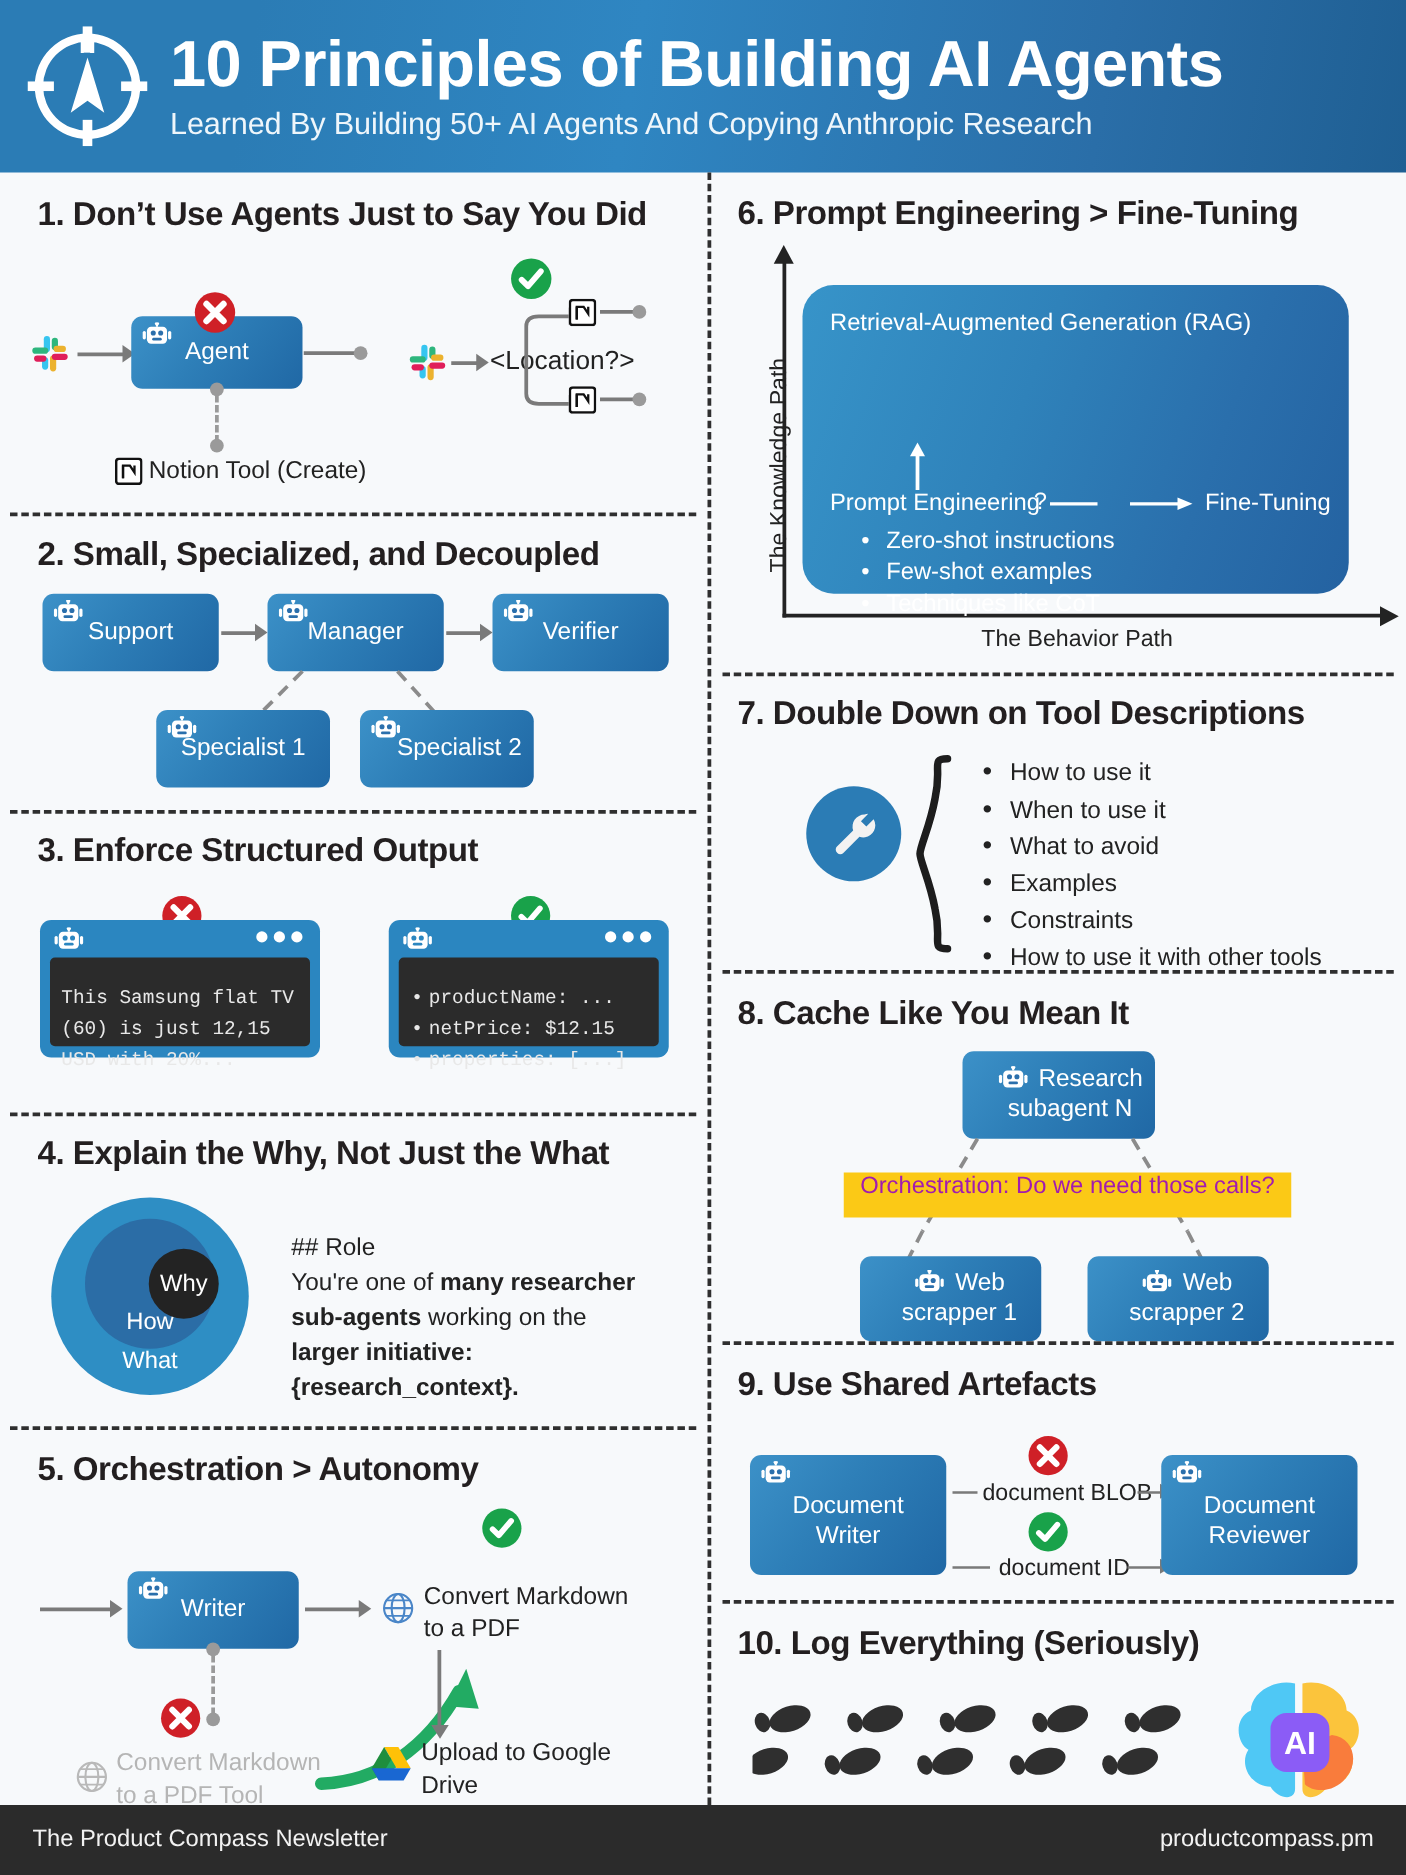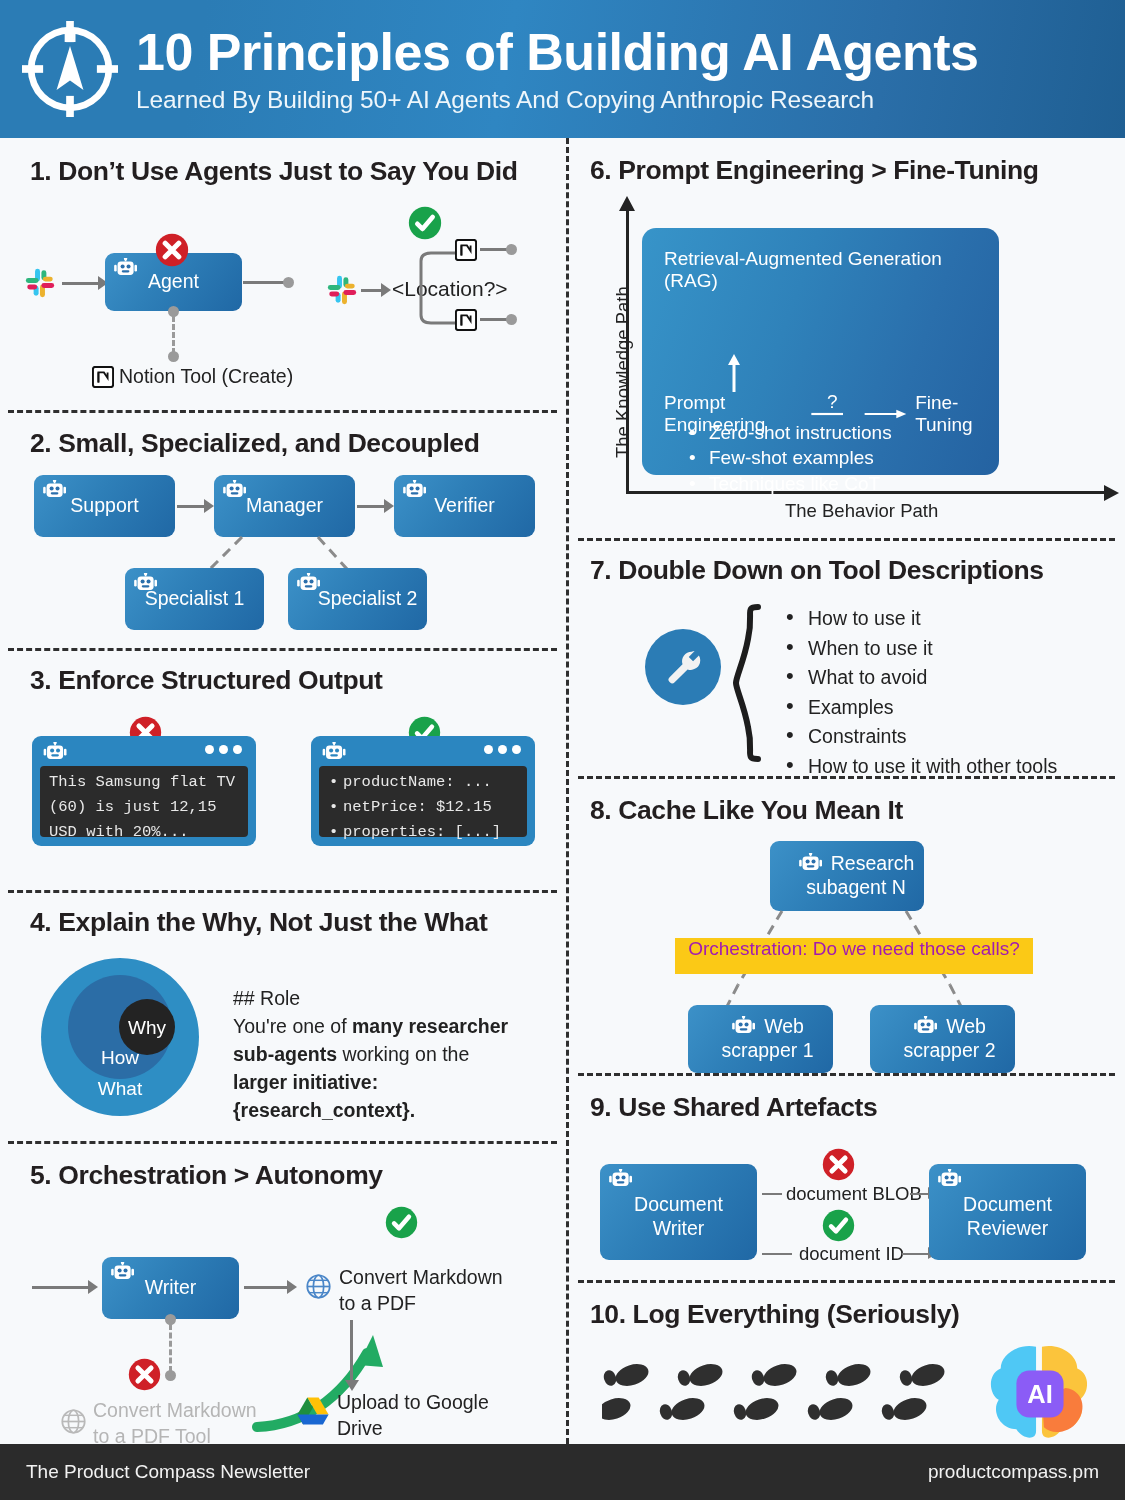--- a/index.html
+++ b/index.html
@@ -64,21 +64,21 @@
   .dashline { position:absolute; border-left:3px dashed #9a9a9a; }
   .dot { position:absolute; width:11px; height:11px; border-radius:50%; background:#9a9a9a; }
 
   
   .term {
     position:absolute; background:#2b86c0; border-radius:9px; padding:30px 8px 9px 8px;
   }
   .term .screen {
     background:#2b2b2b; border-radius:4px; width:100%; height:100%;
     font-family:"Liberation Mono", monospace; color:#e8e8e8; font-size:15.5px;
-    line-height:1.62; padding:4px 9px;
+    line-height:1.62; padding:20px 9px;
   }
   .term .screen ul { list-style:none; }
   .term .screen li { position:relative; padding-left:15px; }
   .term .screen li:before { content:"•"; position:absolute; left:1px; }
   .dots3 { position:absolute; right:14px; top:9px; display:flex; gap:5px; }
   .dots3 i { width:9px; height:9px; border-radius:50%; background:#fff; display:block; }
 
   
   .ring-outer {
     position:absolute; width:158px; height:158px; border-radius:50%; background:#2e8ec4;
@@ -543,21 +543,21 @@
     <div class="sec" style="top:0;height:400px;">
       <div class="sec-title" style="position:absolute;left:20px;top:17px;">6. Prompt Engineering &gt; Fine-Tuning</div>
 
       <div class="axis-v" style="left:56px;top:72px;height:284px;"></div>
       <div style="position:absolute;left:49px;top:58px;width:0;height:0;border-bottom:15px solid #232323;border-left:8.5px solid transparent;border-right:8.5px solid transparent;"></div>
       <div class="axis-h" style="left:56px;top:353px;width:482px;"></div>
       <div style="position:absolute;left:534px;top:347px;width:0;height:0;border-left:15px solid #232323;border-top:8.5px solid transparent;border-bottom:8.5px solid transparent;"></div>
       <div class="ylabel" style="left:42px;top:320px;">The Knowledge Path</div>
       <div class="xlabel" style="left:215px;top:362px;">The Behavior Path</div>
 
-      <div class="chartbox" style="left:72px;top:90px;width:357px;height:247px;">
+      <div class="chartbox" style="left:72px;top:90px;width:437px;height:247px;border-radius:25px;">
         <div class="h">Retrieval-Augmented Generation (RAG)</div>
         <svg style="position:absolute;left:84px;top:124px;" width="16" height="40" viewBox="0 0 16 40">
           <line x1="8" y1="40" x2="8" y2="10" stroke="#fff" stroke-width="3"></line>
           <path d="M2 13 L8 2 L14 13 Z" fill="#fff"></path>
         </svg>
         <div style="position:absolute;left:22px;top:164px;display:flex;align-items:center;">
           <span class="h" style="margin:0;">Prompt Engineering</span>
           <svg width="124" height="16" viewBox="0 0 124 16" style="margin:0 4px;">
             <line x1="4" y1="8" x2="42" y2="8" stroke="#fff" stroke-width="2.6"></line>
             <line x1="68" y1="8" x2="108" y2="8" stroke="#fff" stroke-width="2.6"></line>

